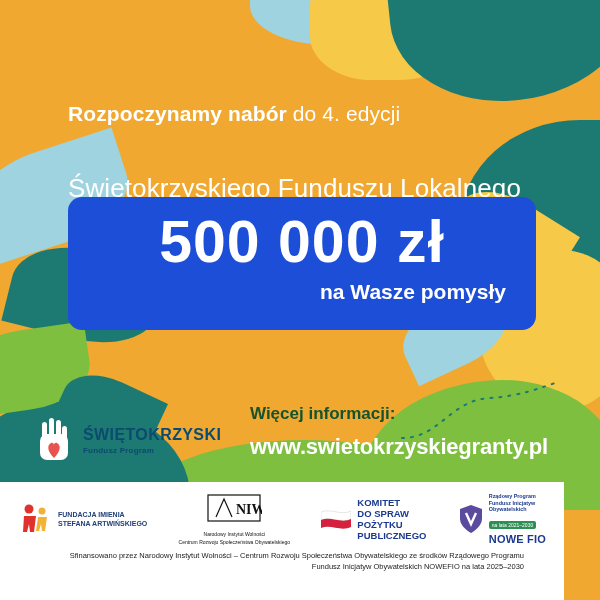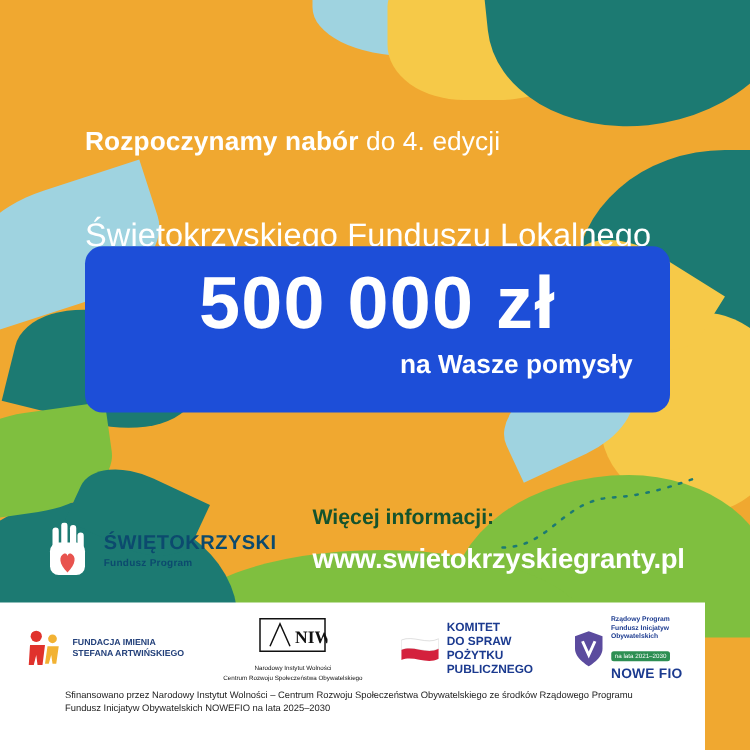--- a/index.html
+++ b/index.html
@@ -285,21 +285,21 @@
     margin-top: 2px;
   }
   .komitet {
     color: #1b3a8f;
     font-size: 9.5px;
     font-weight: bold;
     line-height: 11px;
     text-transform: uppercase;
   }
   .disclaimer {
-    text-align: left;
+    text-align: right;
     font-size: 7.5px;
     color: #222;
     line-height: 11px;
     padding: 6px 40px 0 52px;
   }
   .fio-box {
     display: flex;
     align-items: center;
     gap: 5px;
   }

